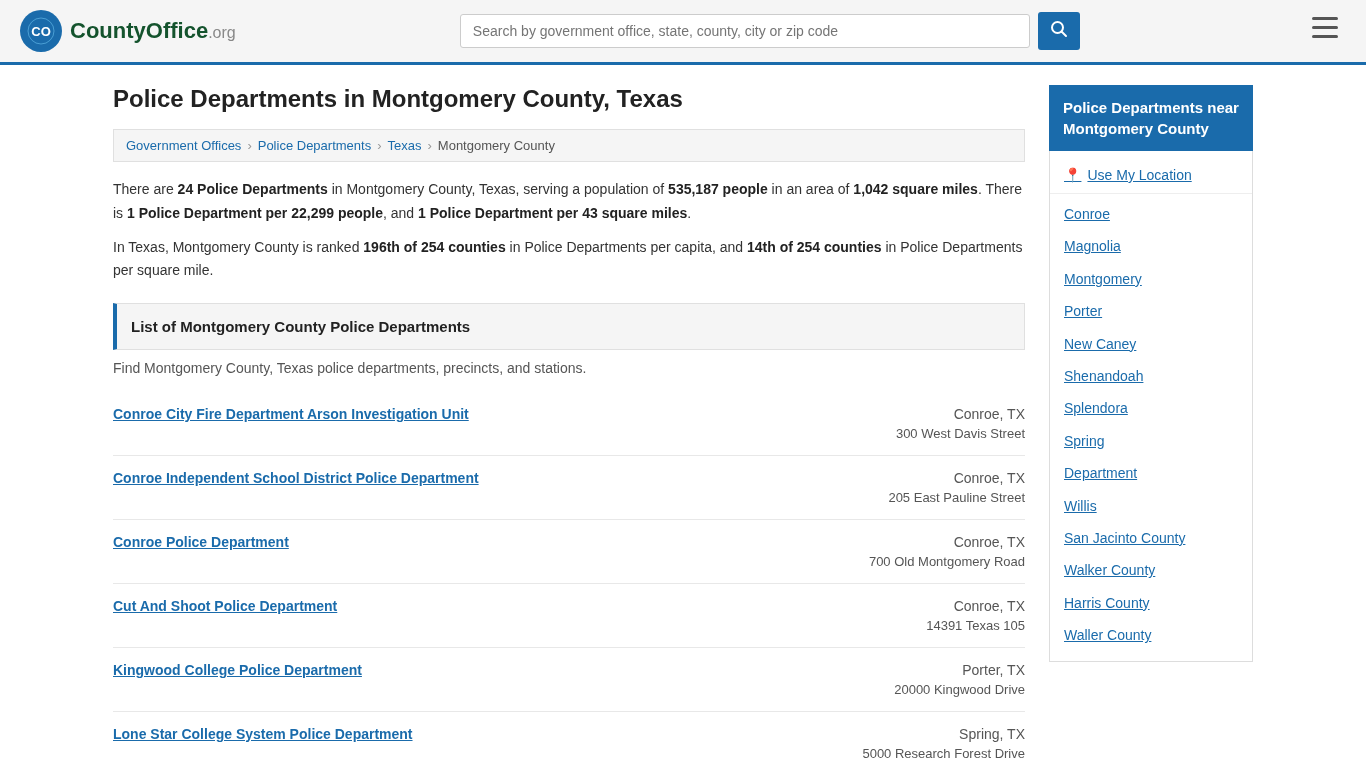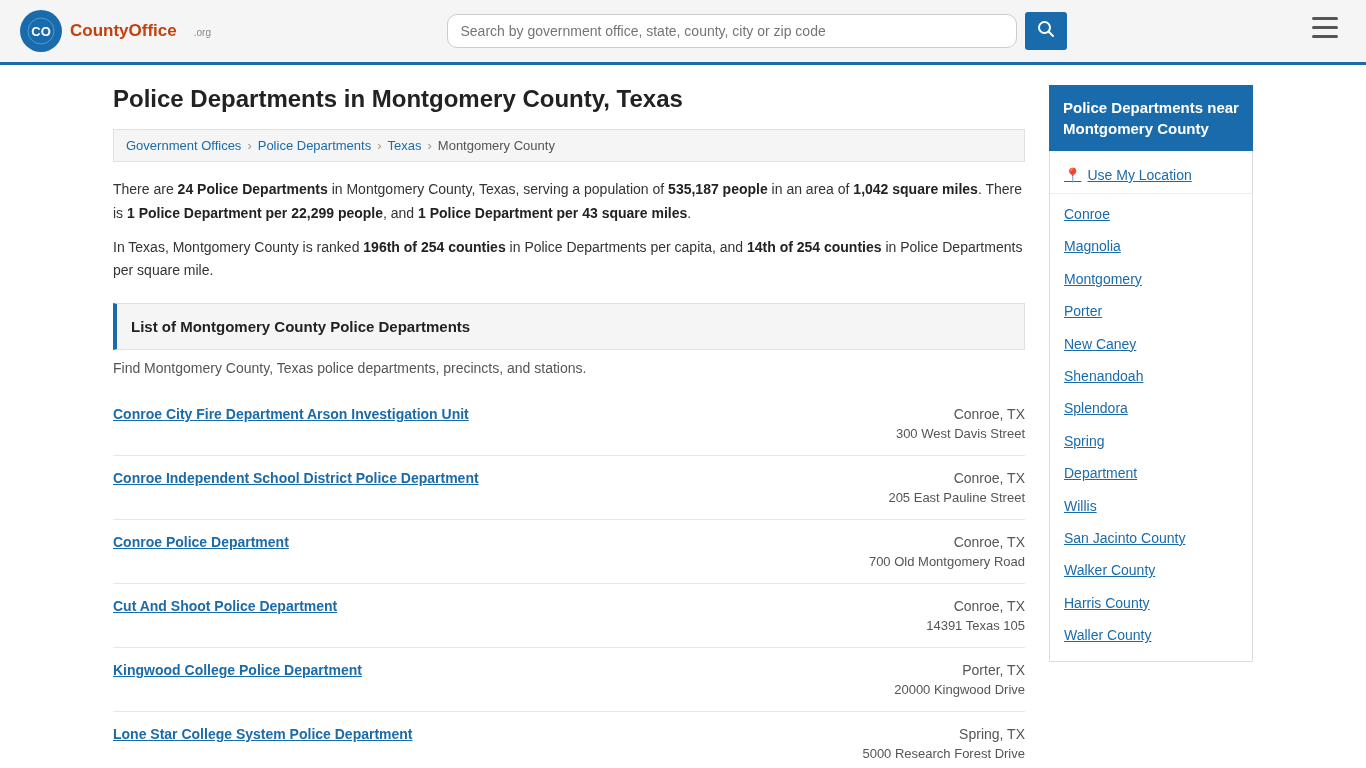--- a/index.html
+++ b/index.html
@@ -26,36 +26,35 @@
       background: #1a6bab;
       display: flex;
       align-items: center;
       justify-content: center;
       color: white;
       font-size: 18px;
       font-weight: bold;
     }
     .logo-org {
       color: #888;
-      font-size: 10px;
-      margin-left: 17px;
+      font-size: 16px;
     }
     .search-area {
       display: flex;
       align-items: center;
       gap: 8px;
       flex: 1;
       max-width: 620px;
       margin: 0 30px;
     }
     .search-input {
       flex: 1;
       padding: 8px 12px;
       border: 1px solid #ccc;
-      border-radius: 10px;
+      border-radius: 3px;
       font-size: 14px;
       color: #999;
     }
     .search-btn {
       background: #1a6bab;
       border: none;
       padding: 8px 12px;
       border-radius: 3px;
       cursor: pointer;
       color: white;
@@ -209,21 +208,21 @@
 
 <header class="header">
   <div class="logo-area">
     <div class="logo-circle">
       <svg width="28" height="28" viewBox="0 0 28 28">
         <circle cx="14" cy="14" r="13" fill="#1a6bab" stroke="#4a9fd4" stroke-width="1"></circle>
         <text x="14" y="19" text-anchor="middle" fill="white" font-size="13" font-weight="bold" font-family="Arial">CO</text>
       </svg>
     </div>
     <div>
-      <span style="font-weight:bold; color:#c2410c; font-size:17px;">CountyOffice</span><span class="logo-org">.org</span>
+      <span style="font-weight:bold; color:#14532d; font-size:22px;">CountyOffice</span><span class="logo-org">.org</span>
     </div>
   </div>
   <div class="search-area">
     <input class="search-input" type="text" placeholder="Search by government office, state, county, city or zip code" style="">
     <button class="search-btn">
       <svg width="18" height="18" viewBox="0 0 18 18" fill="none">
         <circle cx="7.5" cy="7.5" r="5.5" stroke="white" stroke-width="2"></circle>
         <line x1="11.5" y1="11.5" x2="16" y2="16" stroke="white" stroke-width="2" stroke-linecap="round"></line>
       </svg>
     </button>

